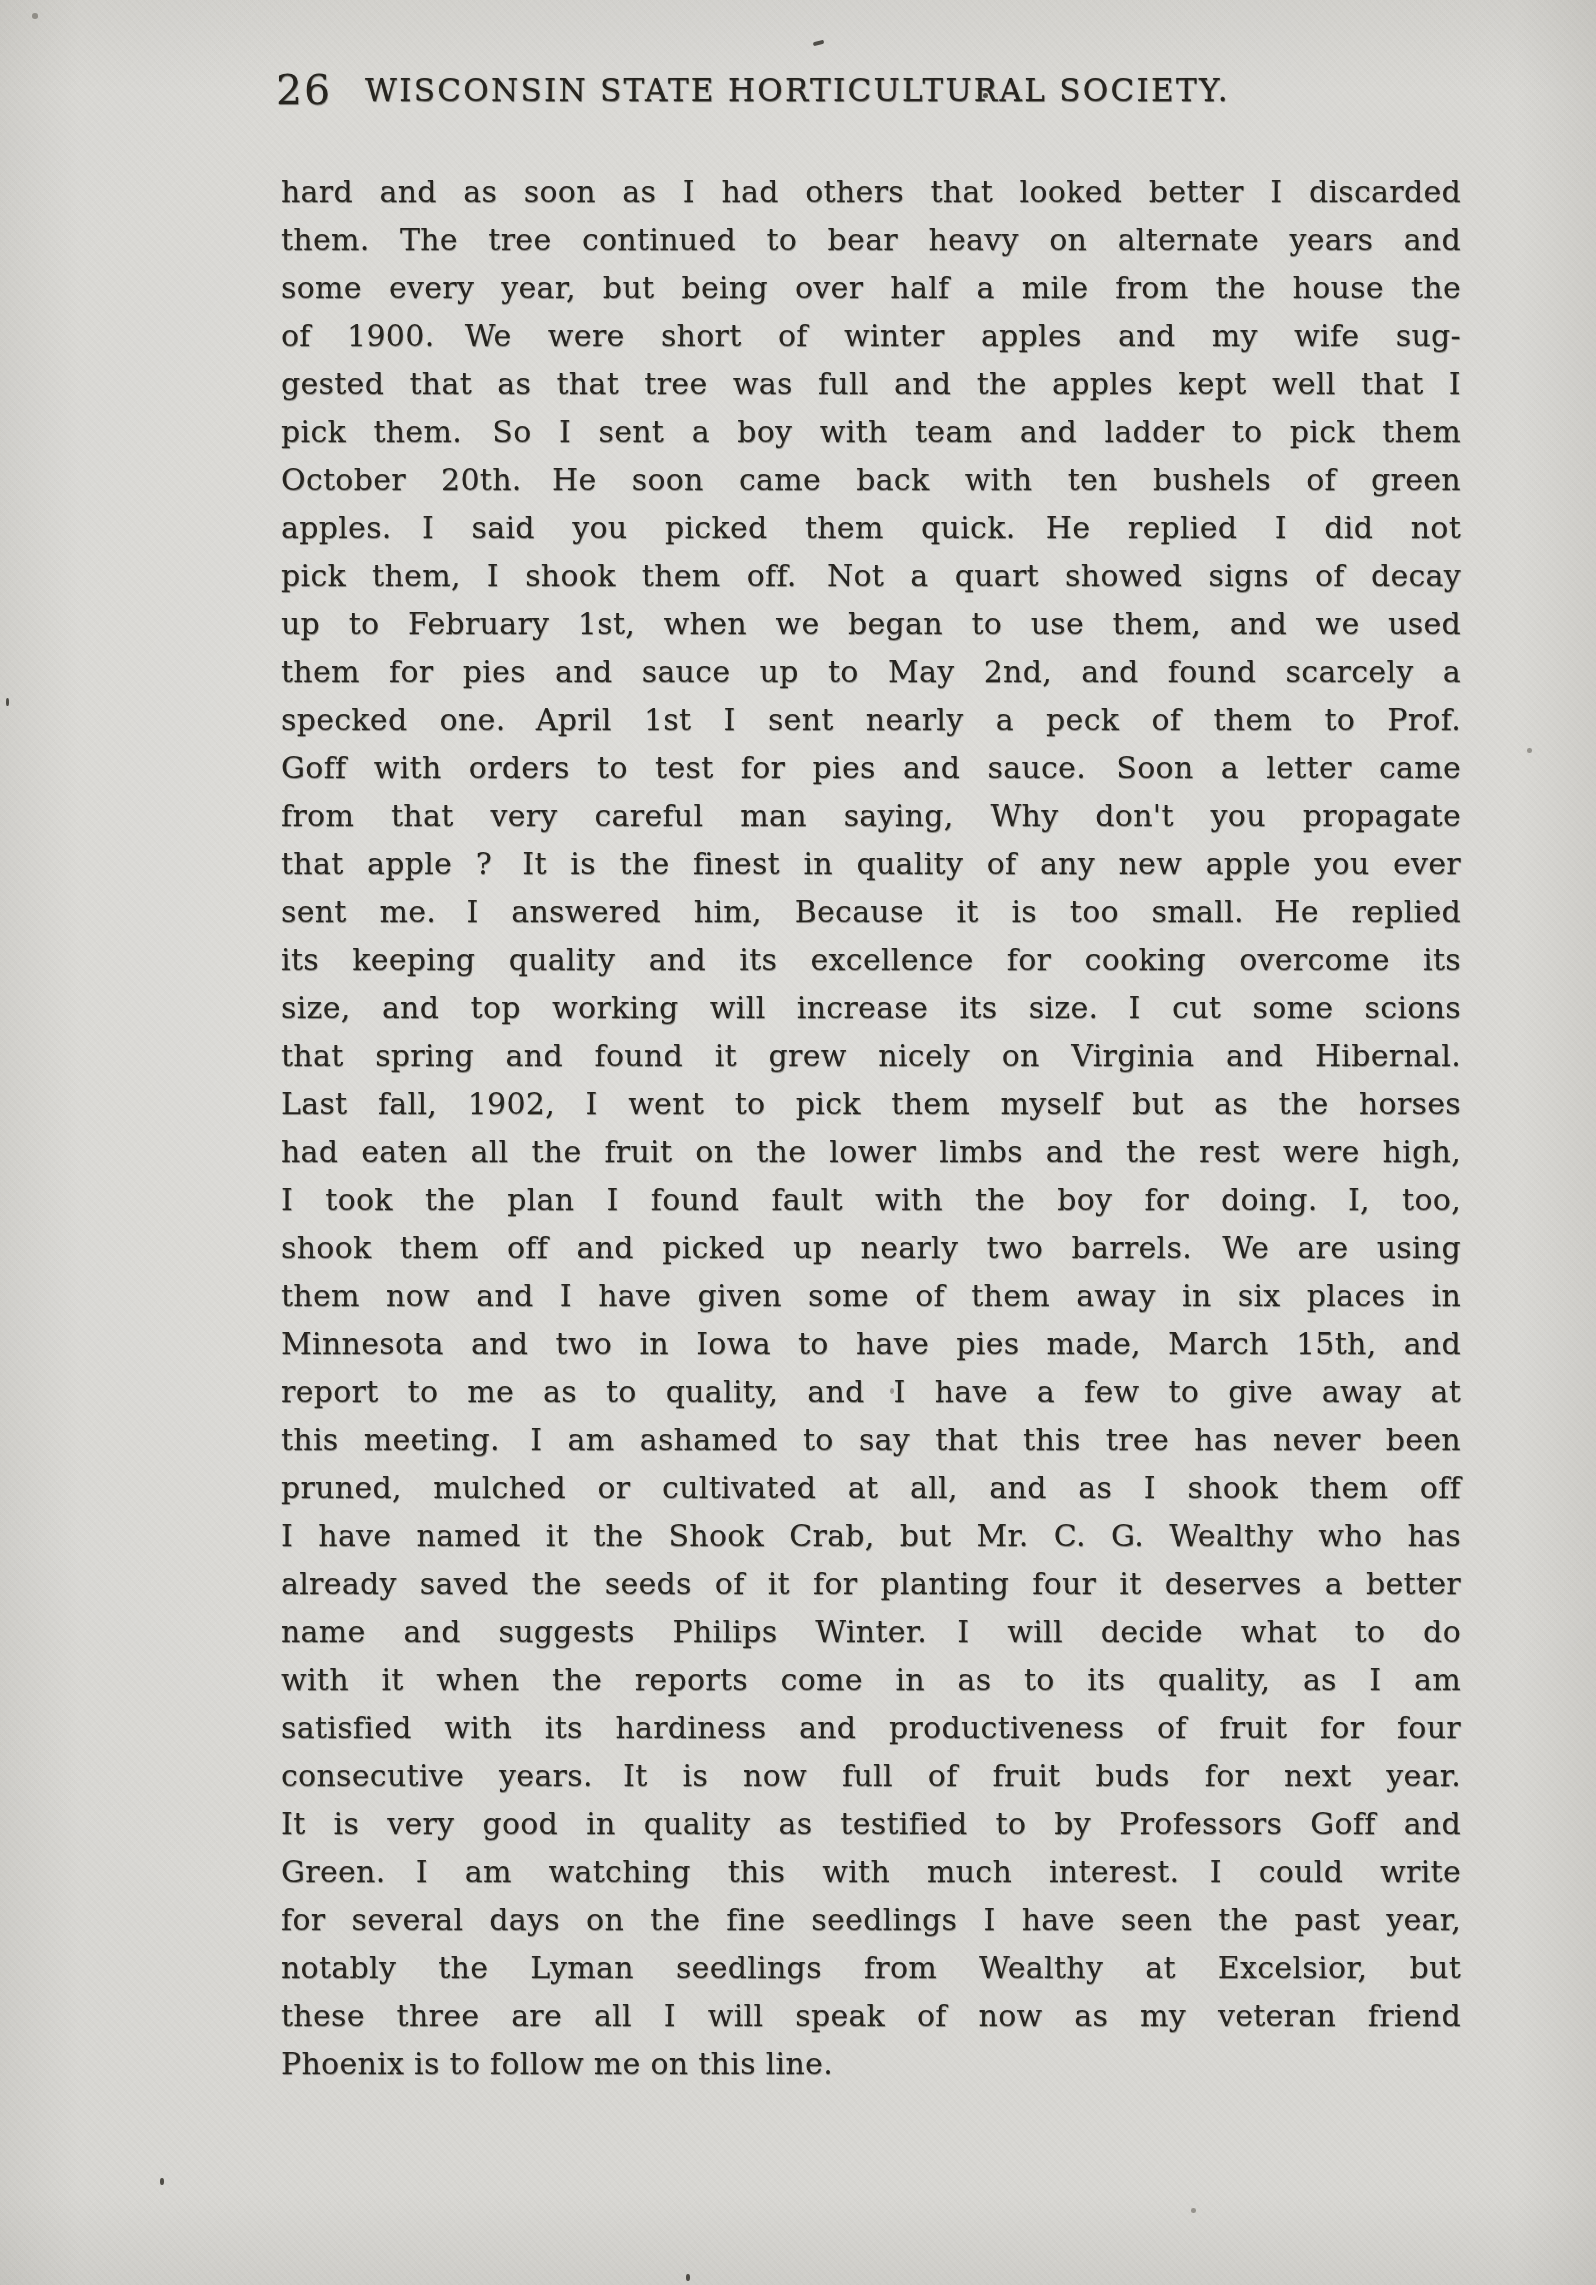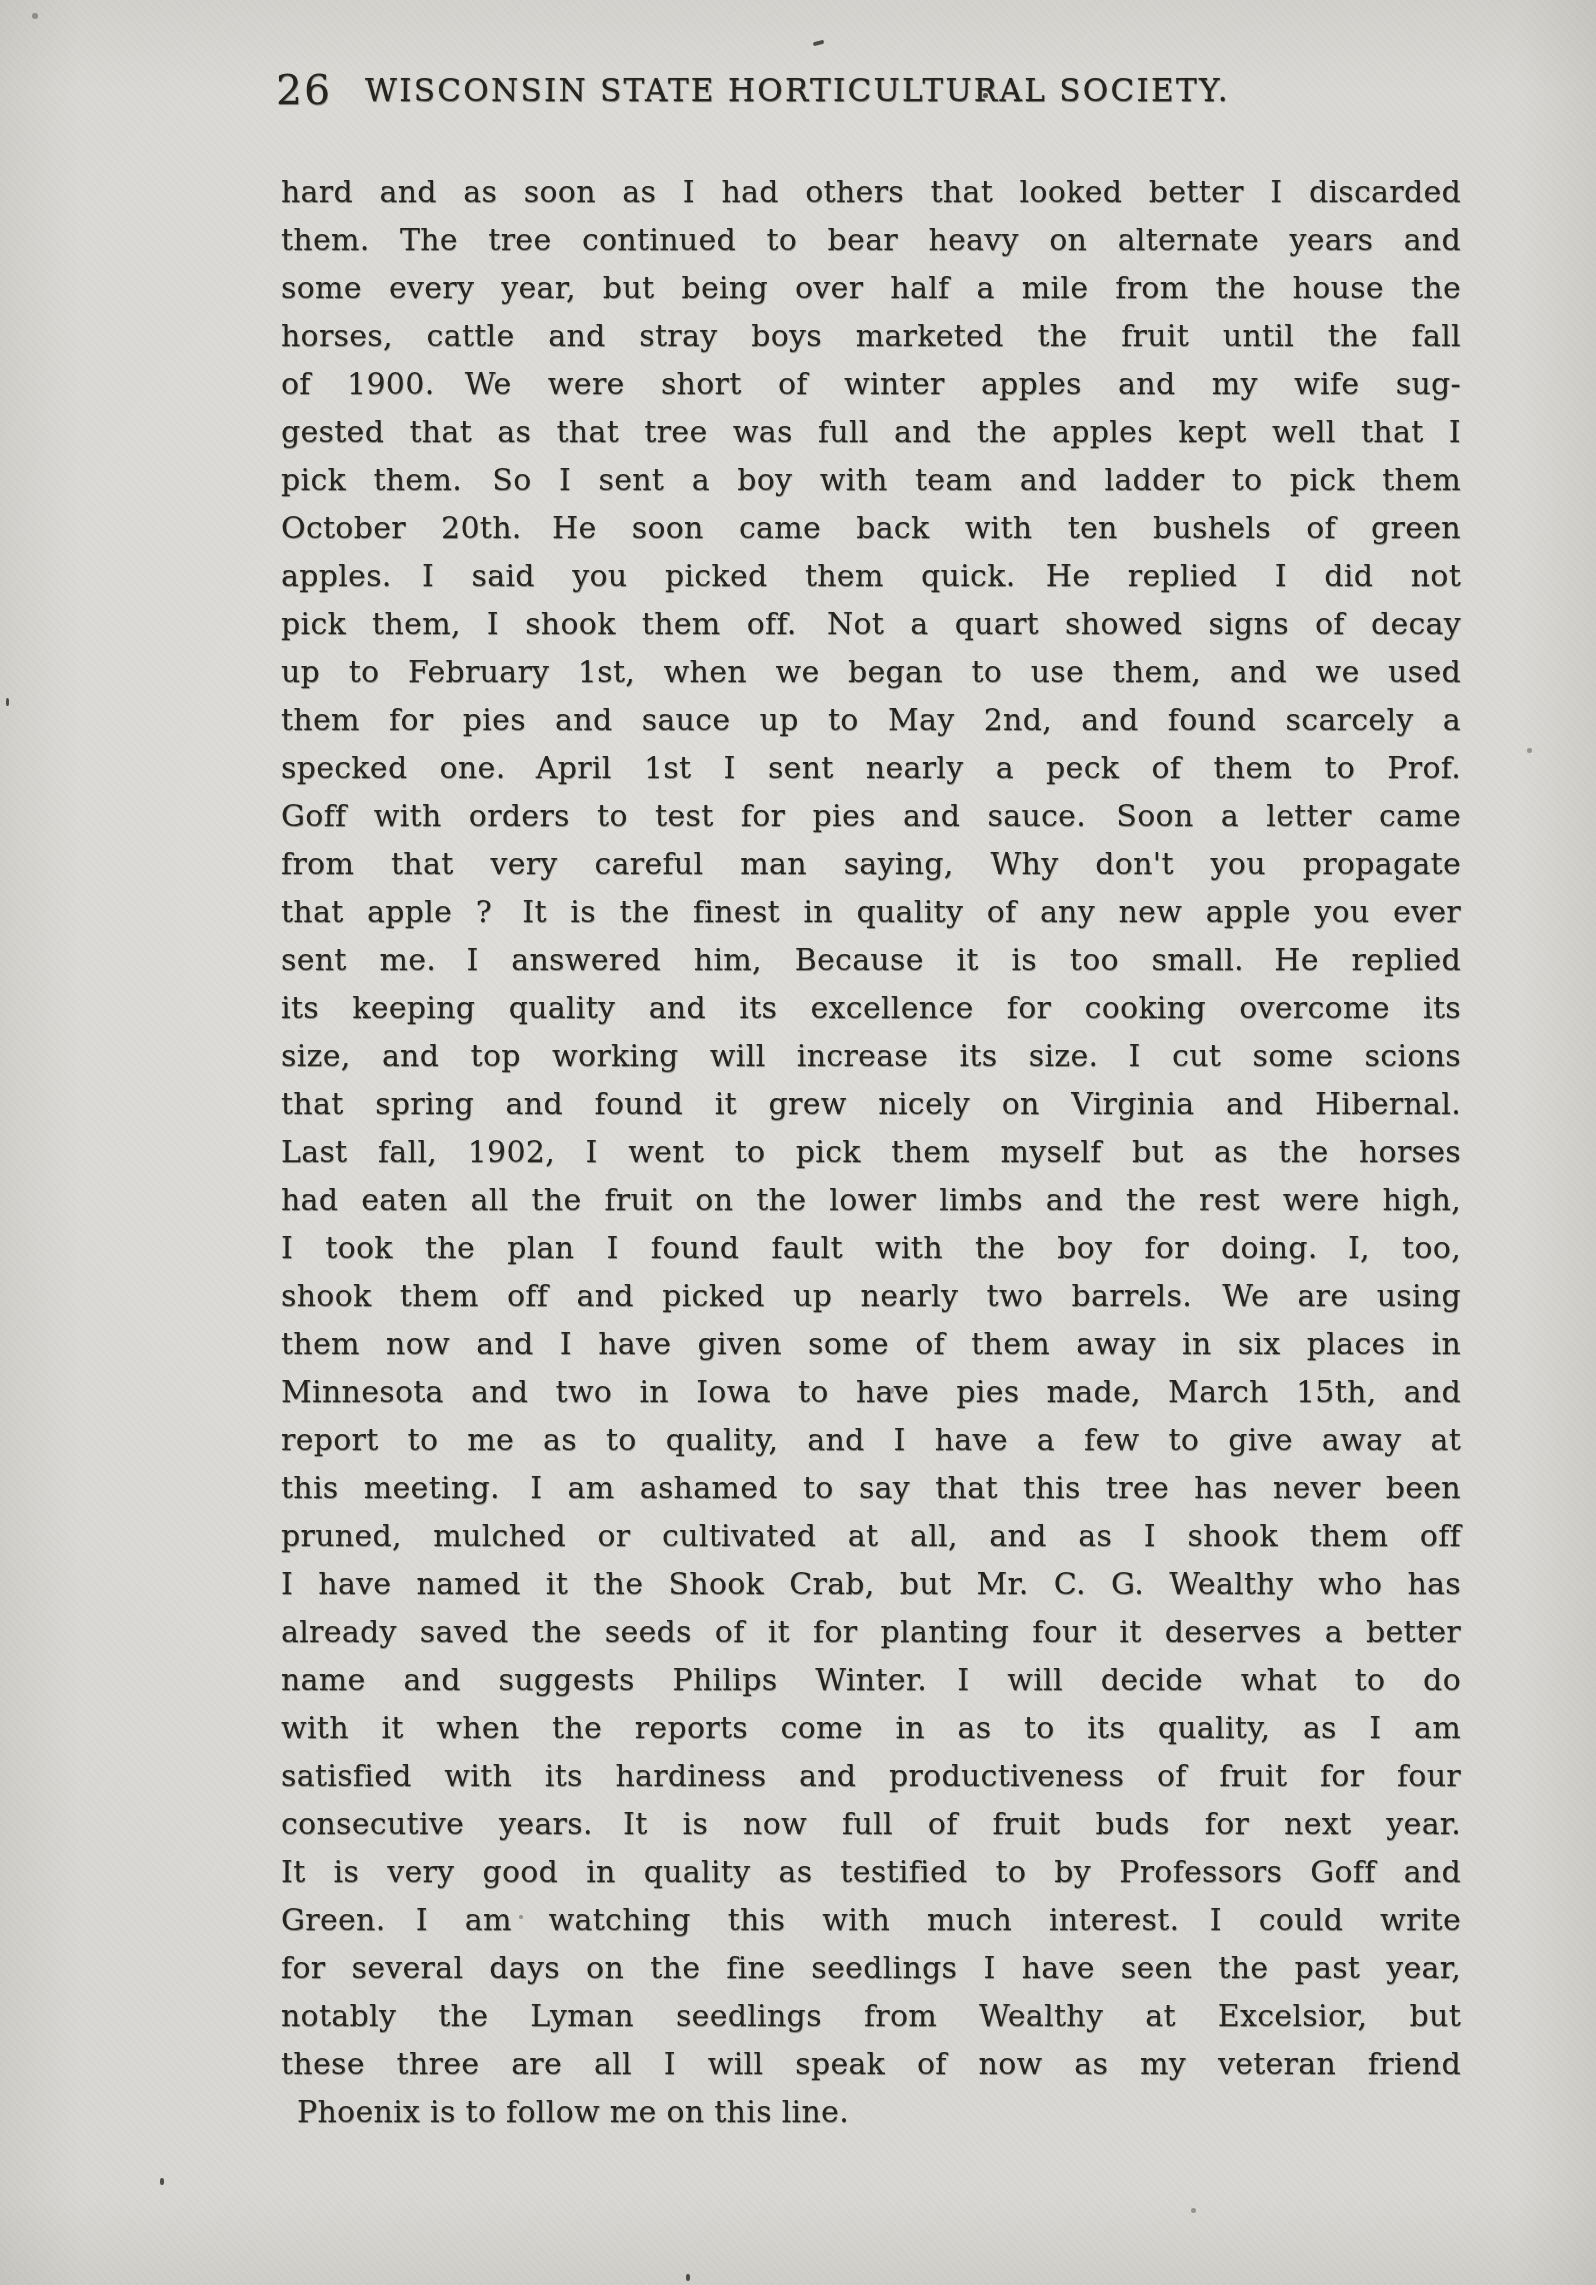--- a/index.html
+++ b/index.html
@@ -52,21 +52,20 @@
     height: 48px;
     letter-spacing: 0.3px;
     white-space: normal;
     text-align: justify;
     text-align-last: justify;
     text-shadow: 0.4px 0.6px 0.8px rgba(40,38,33,0.5);
   }
   .text-line.last-line {
     text-align: left;
     text-align-last: left;
-    margin-left: 16px;
   }
   .speck {
     position: absolute;
     background: rgba(45,42,36,0.8);
     border-radius: 50%;
   }
   .speck.faint { background: rgba(70,66,58,0.45); }
   .speck.dash  { border-radius: 1.9px; transform: rotate(-14deg); }
 </style>
 </head>
@@ -75,21 +74,20 @@
 <div class="page">
 
   <div class="page-number">26</div>
 
   <div class="running-head">WISCONSIN STATE HORTICULTURAL SOCIETY.</div>
 
   <div class="body-text" id="body-text">
       <div class="text-line">hard and as soon as I had others that looked better I discarded</div>
       <div class="text-line">them. The tree continued to bear heavy on alternate years and</div>
       <div class="text-line">some every year, but being over half a mile from the house the</div>
-      <div class="text-line">horses, cattle and stray boys marketed the fruit until the fall</div>
       <div class="text-line">of 1900. We were short of winter apples and my wife sug-</div>
       <div class="text-line">gested that as that tree was full and the apples kept well that I</div>
       <div class="text-line">pick them. So I sent a boy with team and ladder to pick them</div>
       <div class="text-line">October 20th. He soon came back with ten bushels of green</div>
       <div class="text-line">apples. I said you picked them quick. He replied I did not</div>
       <div class="text-line">pick them, I shook them off. Not a quart showed signs of decay</div>
       <div class="text-line">up to February 1st, when we began to use them, and we used</div>
       <div class="text-line">them for pies and sauce up to May 2nd, and found scarcely a</div>
       <div class="text-line">specked one. April 1st I sent nearly a peck of them to Prof.</div>
       <div class="text-line">Goff with orders to test for pies and sauce. Soon a letter came</div>

